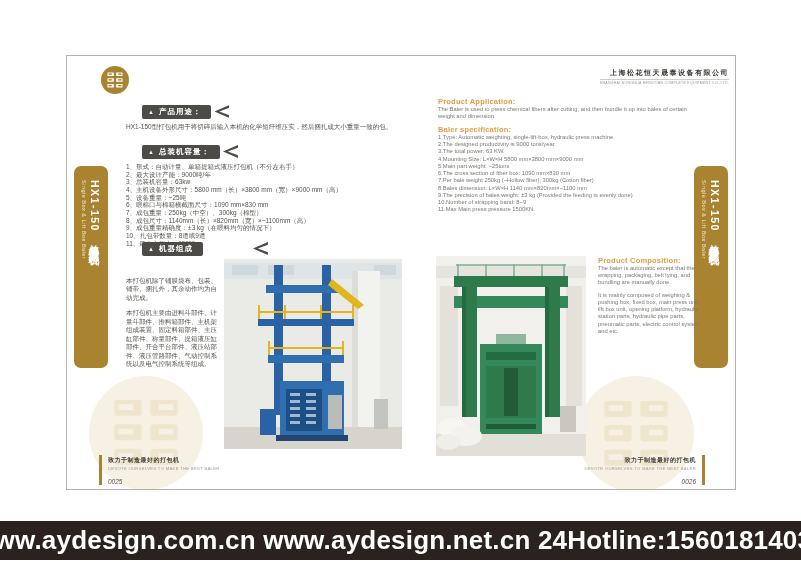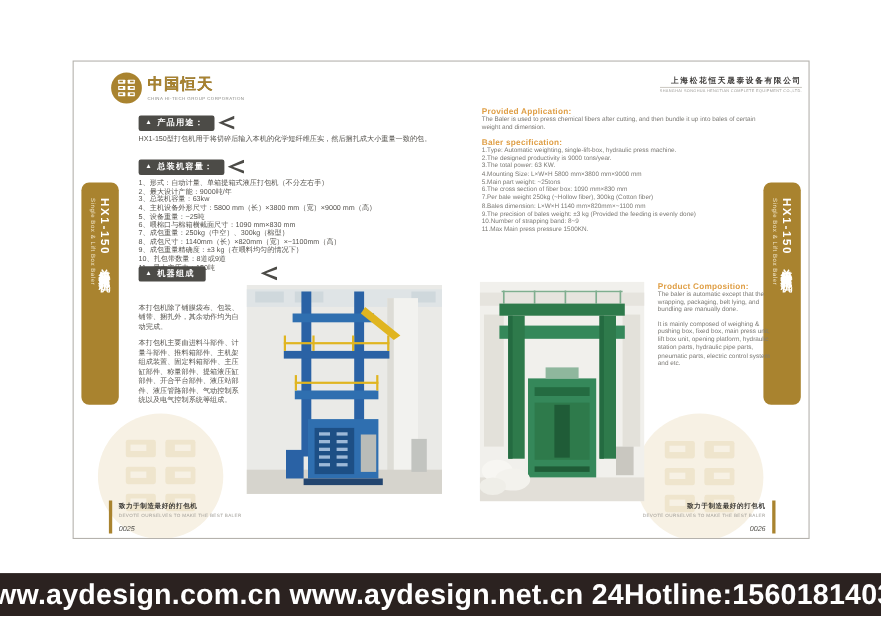--- a/index.html
+++ b/index.html
@@ -28,21 +28,21 @@
               border-radius:7px; display:flex; justify-content:center; padding-top:14px; }
   .side-bar.left  { left:7px; }
   .side-bar.right { right:7px; }
   .vtext-en { writing-mode:vertical-rl; font-size:5.5px; color:#f1e6cb; letter-spacing:0.5px; margin-right:1px; }
   .vtext-cn { writing-mode:vertical-rl; font-size:10.5px; font-weight:bold; color:#ffffff; letter-spacing:1.5px; }
 
   
   .ribbon { position:absolute; display:flex; align-items:center; height:13px; }
   .ribbon-bar { background:#4C4B47; color:#fff; height:14px; display:flex; align-items:center;
                 padding:0 10px 0 6px; border-radius:2px; font-size:7.5px; font-weight:bold;
-                letter-spacing:1px; white-space:nowrap; }
+                letter-spacing:1px; white-space:nowrap;margin-left:16px; }
   .ribbon-tri { font-size:6px; margin-right:4px; color:#fff; }
   .ribbon-tail { width:15px; height:13px; margin-left:3px; background:#4C4B47;
                  clip-path:polygon(0 50%, 100% 0, 100% 22%, 32% 50%, 100% 78%, 100% 100%); }
 
   
   .cn-body { position:absolute; font-size:6.5px; color:#56544f; line-height:1.3; width:272px; }
   .cn-list { position:absolute; font-size:6.5px; color:#56544f; line-height:1.18; width:276px;
              list-style:none; }
   .cn-comp p { margin-bottom:7px; }
 
@@ -139,24 +139,20 @@
         <g fill="#A9832F">
           <rect x="14" y="13" width="18" height="8"></rect>
             <rect x="68" y="13" width="18" height="8"></rect>
           <rect x="14" y="45" width="18" height="8"></rect>
             <rect x="68" y="45" width="18" height="8"></rect>
           <rect x="14" y="77" width="18" height="8"></rect>
             <rect x="68" y="77" width="18" height="8"></rect>
         </g>
       </svg>
     </div>
-    <div class="logo-text">
-      <div class="logo-cn">中国恒天</div>
-      <div class="logo-en">CHINA HI-TECH GROUP CORPORATION</div>
-    </div>
   </div>
 
   <div class="company">
     <div class="company-cn">上海松花恒天晟泰设备有限公司</div>
     <div class="company-en">SHANGHAI SONGHUA HENGTIAN COMPLETE EQUIPMENT CO.,LTD.</div>
   </div>
 
   <div class="side-bar left">
     <span class="vtext-en">Single Box &amp; Lift Box Baler</span>
     <span class="vtext-cn">HX1-150 单箱提箱式打包机</span>
@@ -258,21 +254,21 @@
   <div class="pfoot left">
     <div class="rule"></div>
     <div class="pfoot-txt">
       <div class="pfoot-cn">致力于制造最好的打包机</div>
       <div class="pfoot-en">DEVOTE OURSELVES TO MAKE THE BEST BALER</div>
       <div class="pfoot-no">0025</div>
     </div>
   </div>
 
   <div class="en-block" style="left:371px; top:41px;">
-    <div class="en-header">Provided Application:</div>
+    <div class="en-header">Product Application:</div>
     <div class="en-body">The Baler is used to press chemical fibers after cutting, and then bundle it up into bales of certain weight and dimension.</div>
   </div>
 
   <div class="en-block" style="left:371px; top:69px;">
     <div class="en-header">Baler specification:</div>
     <ul class="en-list">
       <li>1.Type: Automatic weighting, single-lift-box, hydraulic press machine.</li>
       <li>2.The designed productivity is 9000 tons/year.</li>
       <li>3.The total power: 63 KW.</li>
       <li>4.Mounting Size: L×W×H 5800 mm×3800 mm×9000 mm</li>

